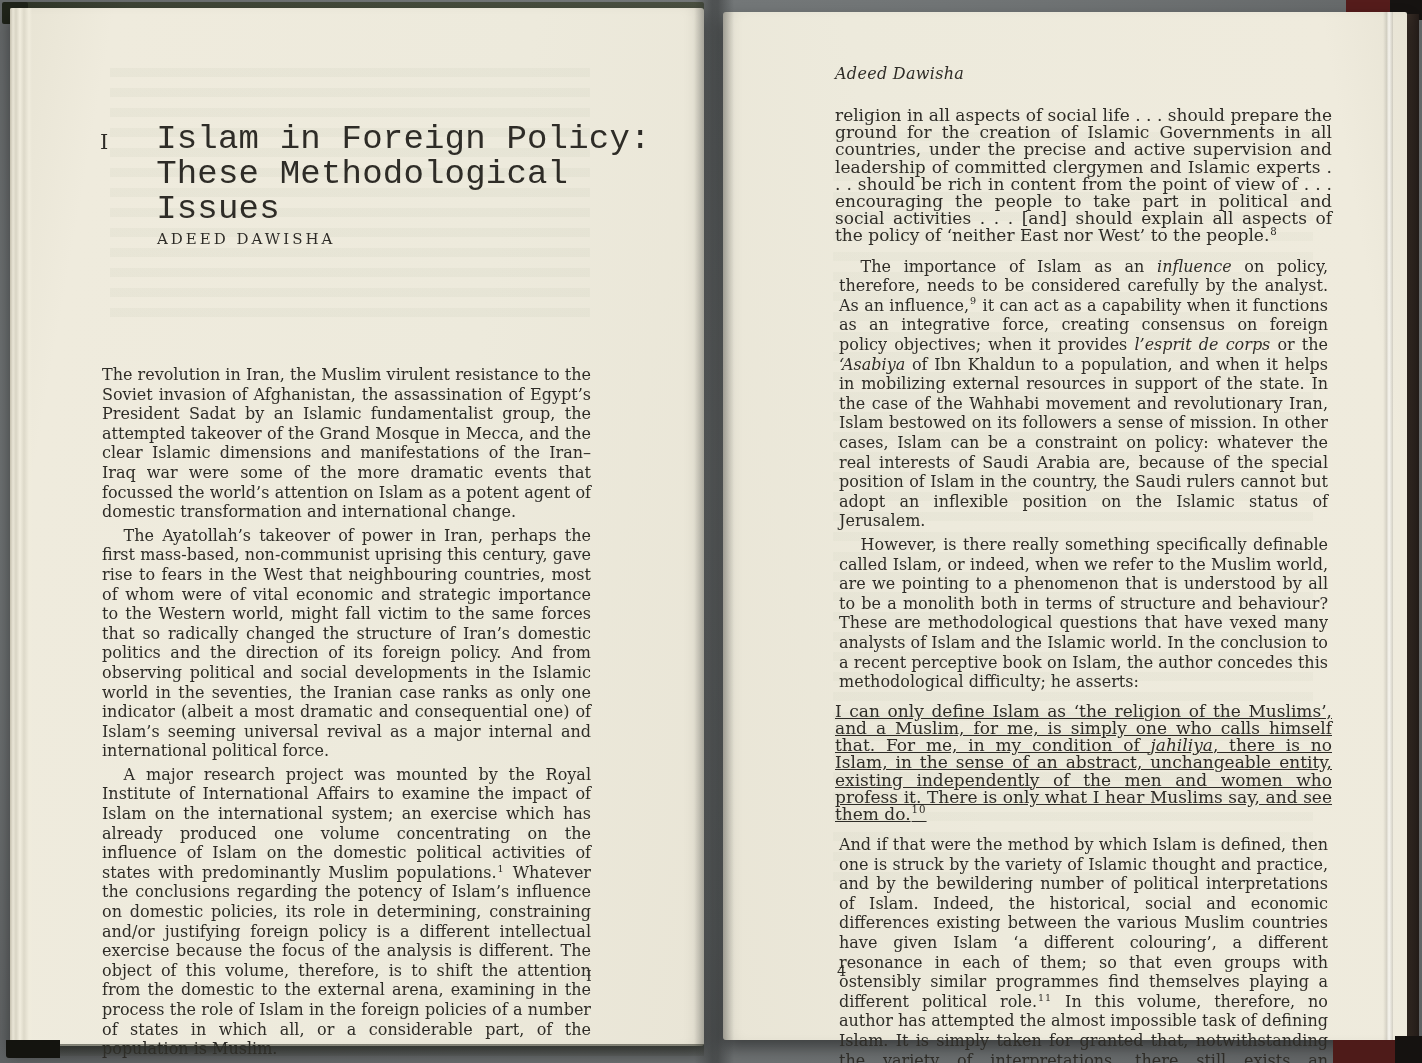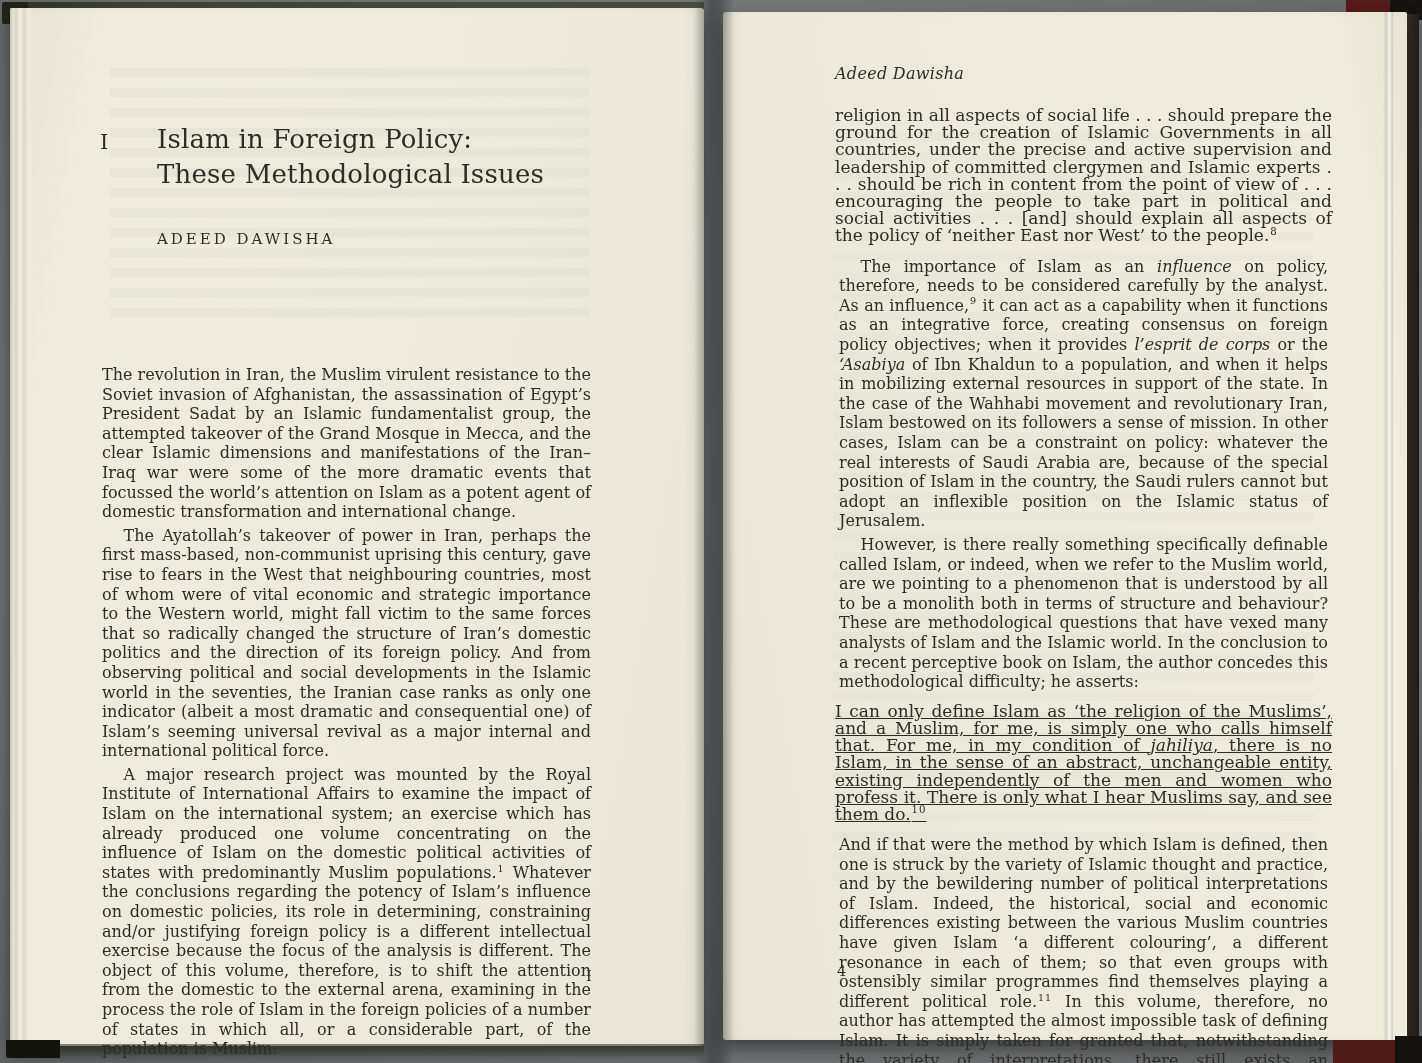--- a/index.html
+++ b/index.html
@@ -52,21 +52,21 @@
 
   
   .show-through{position:absolute; pointer-events:none; opacity:.05;
     background:repeating-linear-gradient(180deg, #6a7f5e 0px, #6a7f5e 9px, transparent 9px, transparent 20px);}
   .st-left{left:100px; top:60px; width:480px; height:260px;}
   .st-right{left:110px; top:120px; width:480px; height:760px; opacity:.035;}
 
   
   .chapter-head{position:absolute; left:90px; top:114px; display:flex;}
   .chapter-num{font-size:21px; line-height:40px; width:57px; letter-spacing:1px;}
-  .chapter-title{font-size:26px; line-height:35px; letter-spacing:.2px;}
+  .chapter-title{font-size:34px; line-height:35px; letter-spacing:.2px;font-family:Liberation Mono, monospace;}
   .author{position:absolute; left:147px; top:222px; font-size:15px; letter-spacing:3px;}
   .running-head{position:absolute; left:112px; top:52px; font-style:italic; font-size:16px; letter-spacing:.3px;}
 
   .body-block{position:absolute; width:497px;}
   .left-body{left:88px; top:353px;}
   .right-body{left:112px; top:95px;}
 
   .para{font-size:16px; line-height:19.6px; text-align:justify; margin:4px; hyphens:auto;}
   .para.indent{text-indent:1.35em;}
   .quote{font-size:17px; line-height:17.2px; text-align:justify; margin:0 0 12px 0; hyphens:auto;}

